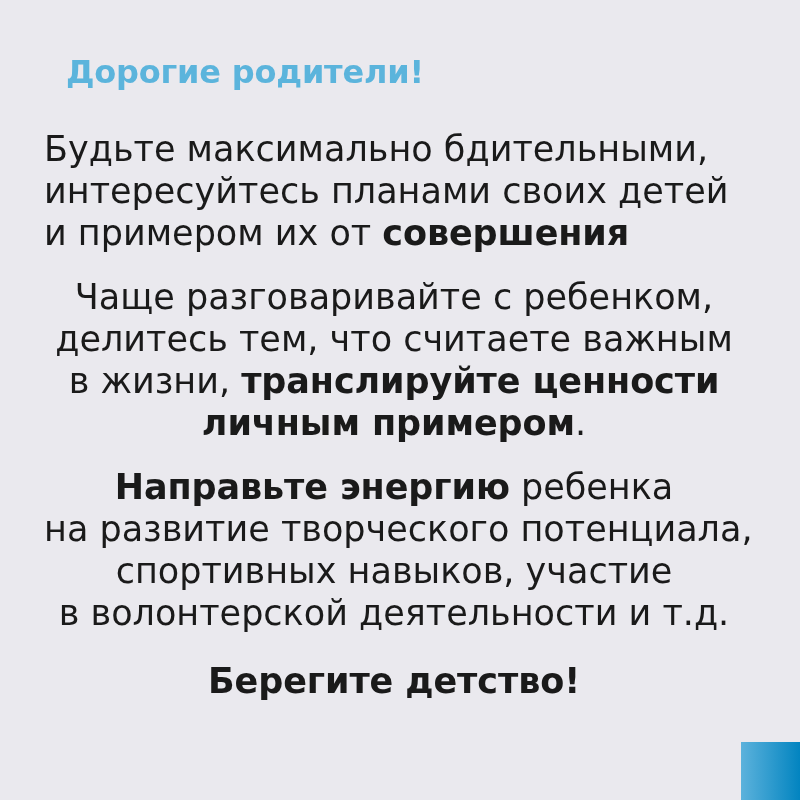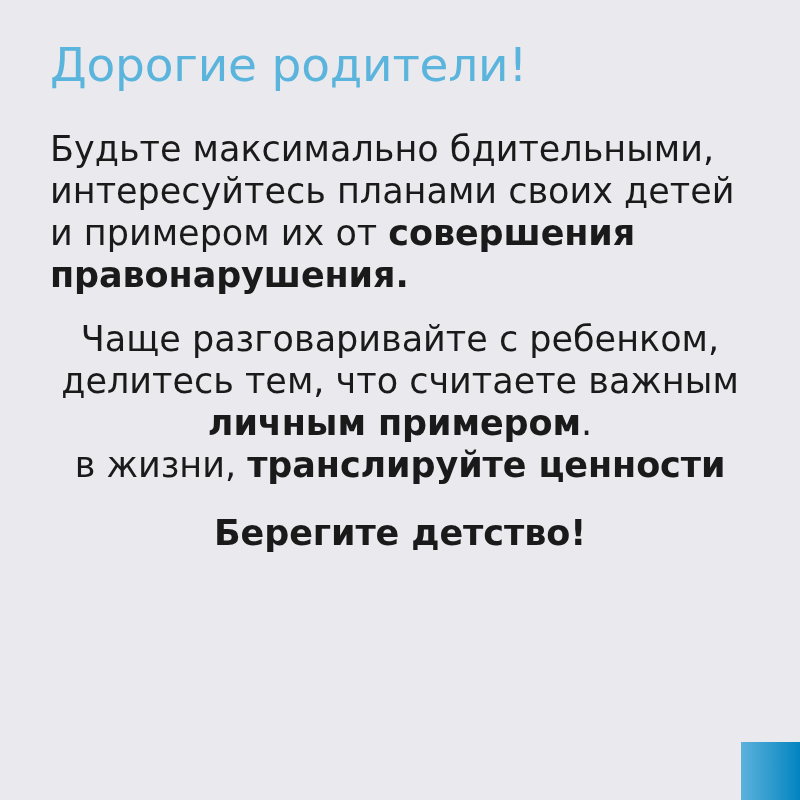--- a/index.html
+++ b/index.html
@@ -23,34 +23,34 @@
     background: #eae9ee;
     box-sizing: border-box;
     overflow: hidden;
   }
 
   
   .poster-title {
     position: absolute;
     left: 50px;
     top: 40px;
-    margin: 0;
+    margin: 16px;
     font-family: "DejaVu Sans", "Liberation Sans", sans-serif;
-    font-size: 47px;
-    font-weight: 400;
+    font-size: 32px;
+    font-weight: 700;
     line-height: 1.06;
     letter-spacing: -0.2px;
     color: #5bb4dc;
     white-space: nowrap;
   }
 
   
   .body-copy {
     position: absolute;
-    left: 50px;
+    left: 44px;
     top: 128px;
     width: 700px;
     font-size: 35px;
     line-height: 42px;
     color: #1a1a1a;
     font-weight: 400;
   }
 
   .para {
     margin: 0;
@@ -91,27 +91,32 @@
 
 <div id="poster" style="background: rgb(234, 233, 238);">
 
   <h1 class="poster-title" style="color: rgb(91, 180, 220);">Дорогие родители!</h1>
 
   <div class="body-copy" style="color: rgb(26, 26, 26);">
       <p class="para">
         <span class="ln"><span>Будьте максимально бдительными,</span></span>
         <span class="ln"><span>интересуйтесь планами своих детей</span></span>
         <span class="ln"><span>и примером их от </span><b class="strong">совершения</b></span>
-        <span class="ln"><b class="strong">правонарушения.</b></span>
       </p>
       <p class="para">
         <span class="ln"><span>Чаще разговаривайте с ребенком,</span></span>
         <span class="ln"><span>делитесь тем, что считаете важным</span></span>
+        <span class="ln"><span>в жизни, </span><b class="strong">транслируйте ценности</b></span>
         <span class="ln"><b class="strong">личным примером</b><span>.</span></span>
-        <span class="ln"><span>в жизни, </span><b class="strong">транслируйте ценности</b></span>
+      </p>
+      <p class="para">
+        <span class="ln"><b class="strong">Направьте энергию</b><span> ребенка</span></span>
+        <span class="ln"><span>на развитие творческого потенциала,</span></span>
+        <span class="ln"><span>спортивных навыков, участие</span></span>
+        <span class="ln"><span>в волонтерской деятельности и т.д.</span></span>
       </p>
       <p class="para tight-top">
         <span class="ln"><b class="strong">Берегите детство!</b></span>
       </p>
     </div>
 
   <div class="corner-accent" style="background: linear-gradient(90deg, rgb(92, 178, 220) 0%, rgb(2, 132, 192) 100%);"></div>
 
 </div>
 

